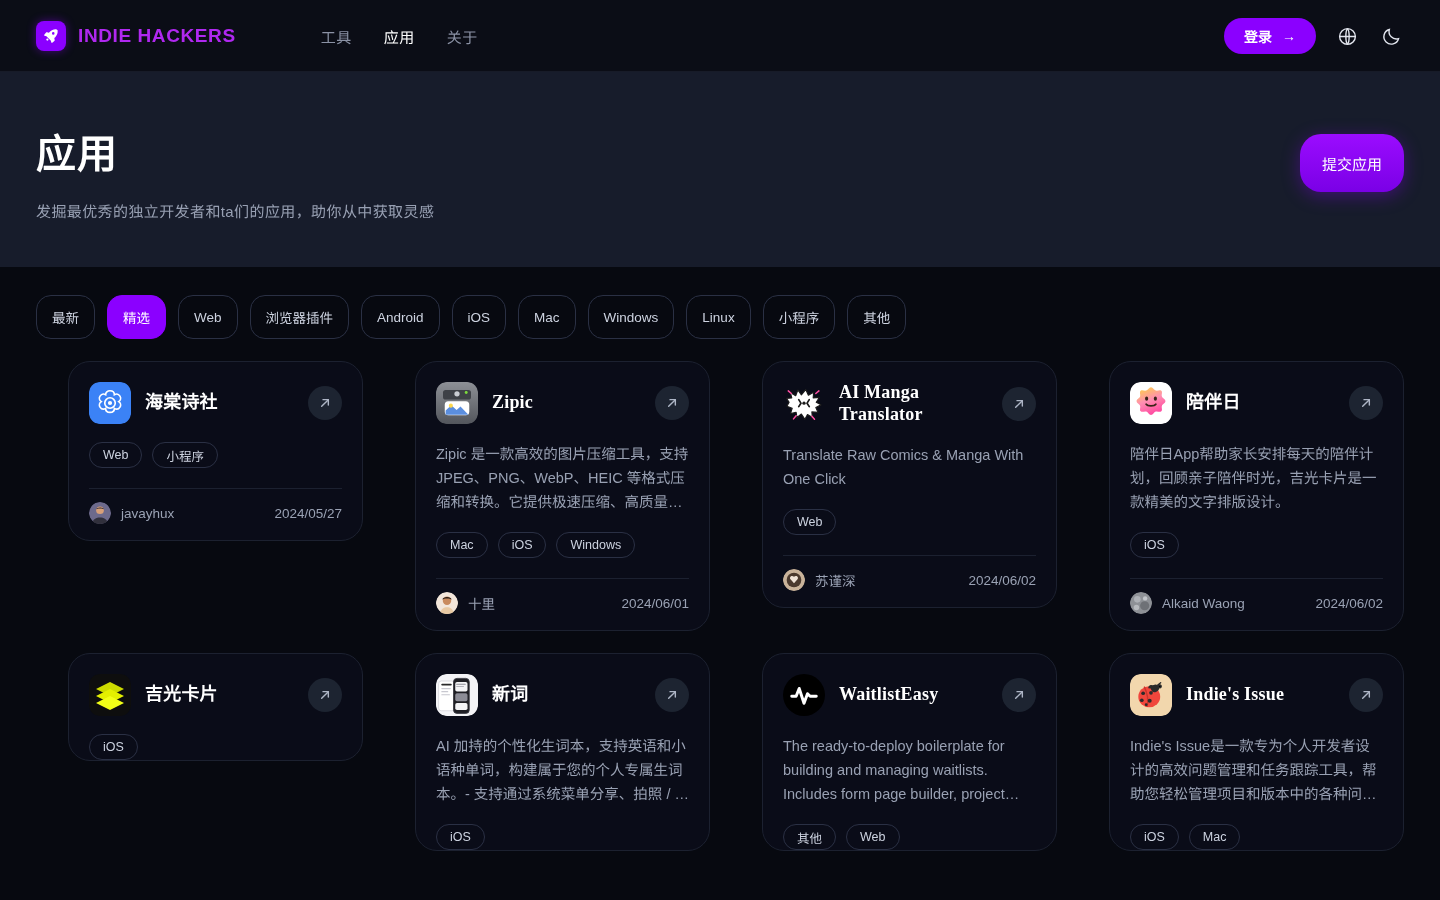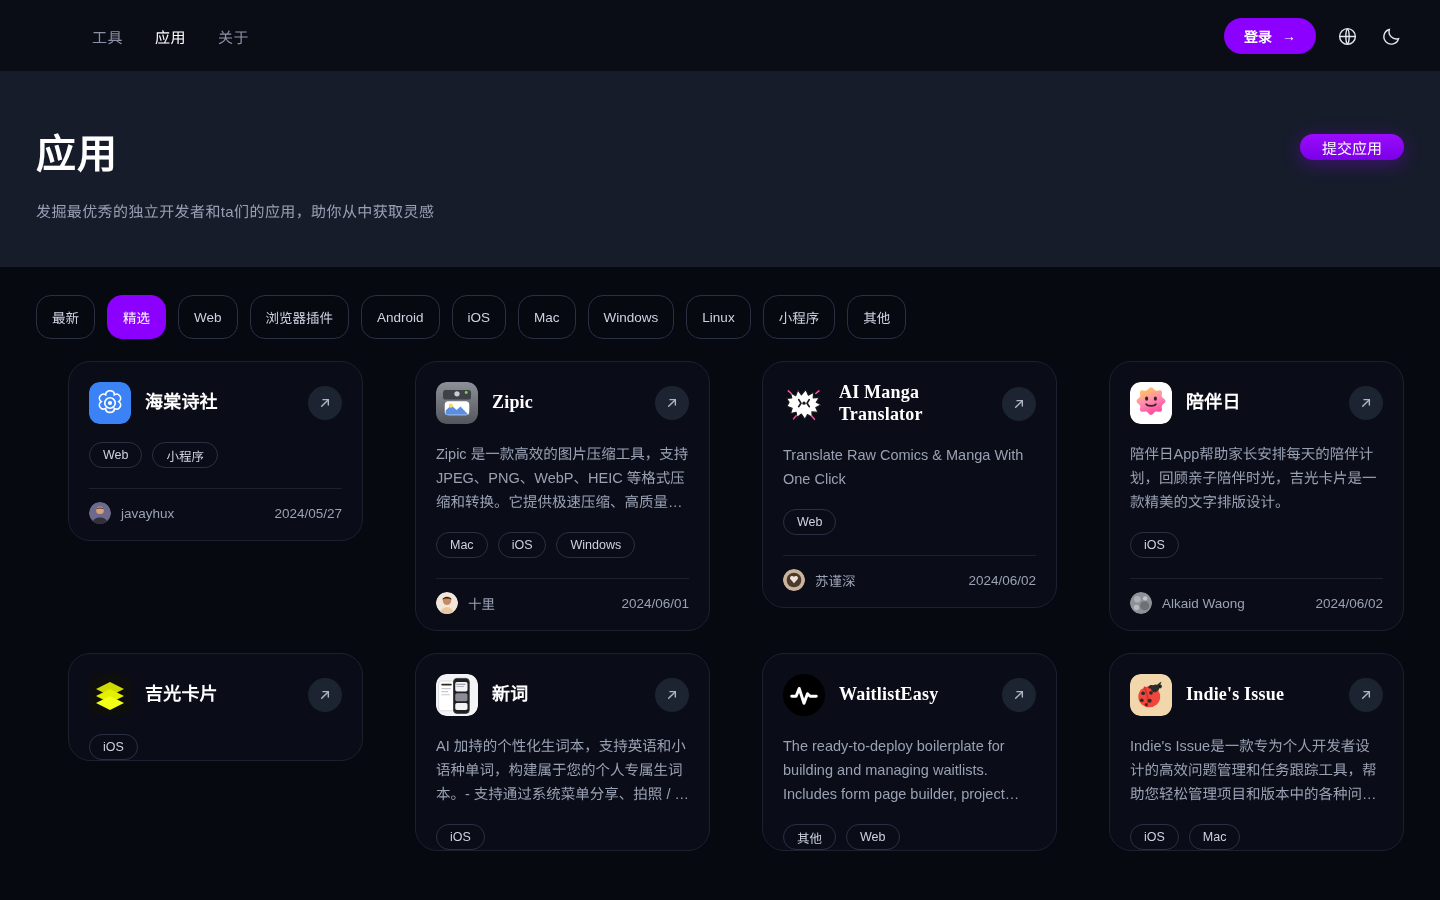--- a/index.html
+++ b/index.html
@@ -29,21 +29,21 @@
     width:30px; height:30px; border-radius:8px;
     background:#8b00ff;
     display:flex; align-items:center; justify-content:center;
     box-shadow:0 0 10px rgba(139,0,255,.45);
   }
   .logo-text {
     font-size:19px; font-weight:bold; letter-spacing:.6px;
     color:#b028f0;
     font-family:"Liberation Sans",sans-serif;
   }
-  .nav { display:flex; align-items:center; gap:32px; margin-left:56px; }
+  .nav { display:flex; align-items:center; gap:32px; margin-left:85px; }
   .nav-item {
     font-size:15px; color:#8b92a5; cursor:pointer;
     letter-spacing:.5px;
   }
   .nav-item.active { color:#ffffff; }
   .header-right { margin-left:auto; display:flex; align-items:center; gap:18px; }
   .login-btn {
     height:36px; padding:0 20px; border-radius:18px;
     background:#8b00ff; border:none; color:#fff;
     font-size:14px; display:flex; align-items:center; gap:10px;
@@ -60,21 +60,21 @@
   .hero {
     background:#171c2b;
     padding:50px 36px 46px 36px;
     position:relative;
     display:flex; align-items:flex-start;
   }
   .hero-title { font-size:40px; font-weight:bold; color:#fff; letter-spacing:1px; }
   .hero-sub { margin-top:20px; font-size:15px; color:#98a0b3; letter-spacing:.4px;}
   .submit-btn {
     margin-left:auto; margin-top:12px;
-    height:26px; padding:0 22px; border-radius:21px;
+    height:58px; padding:0 22px; border-radius:21px;
     background:linear-gradient(180deg,#9b0cff 0%,#7a00e6 100%);
     border:none; color:#fff; font-size:15px; cursor:pointer;
     box-shadow:0 4px 18px rgba(139,0,255,.35);
     font-family:"Liberation Sans",sans-serif;
   }
 
   
   .filters {
     display:flex; gap:12px; align-items:center;
     padding:28px 36px 22px 36px;
@@ -152,20 +152,29 @@
     display:flex;align-items:center;justify-content:center;
     font-size:9px; color:#fff;
   }
   .author { font-size:13.5px; color:#9aa2b4; }
   .date { margin-left:auto; font-size:13.5px; color:#9aa2b4; }
 </style>
 </head>
 <body>
 
 <div class="header">
+  <div class="brand">
+    <span class="logo-mark">
+      <svg width="18" height="18" viewBox="0 0 24 24" fill="#fff">
+        <path d="M19.5 3.2c-3.4-.5-6.6.7-9 3.1l-1.3 1.3-2.4-.5c-.6-.1-1.2.1-1.6.5L3 10.3c-.4.4-.2 1 .3 1.2l2.6.9 5.7 5.7.9 2.6c.2.5.8.7 1.2.3l2.7-2.2c.4-.4.6-1 .5-1.6l-.5-2.4 1.3-1.3c2.4-2.4 3.6-5.6 3.1-9-.04-.2-.2-.36-.4-.4zM15 10.2a1.7 1.7 0 1 1 0-3.4 1.7 1.7 0 0 1 0 3.4z"></path>
+        <circle cx="7.2" cy="16.8" r="1.5" fill="#fff"></circle>
+      </svg>
+    </span>
+    <span class="logo-text">INDIE HACKERS</span>
+  </div>
 
   <nav class="nav">
     <span class="nav-item">工具</span>
     <span class="nav-item active">应用</span>
     <span class="nav-item">关于</span>
   </nav>
 
   <div class="header-right">
     <button class="login-btn">
       <span>登录</span>

